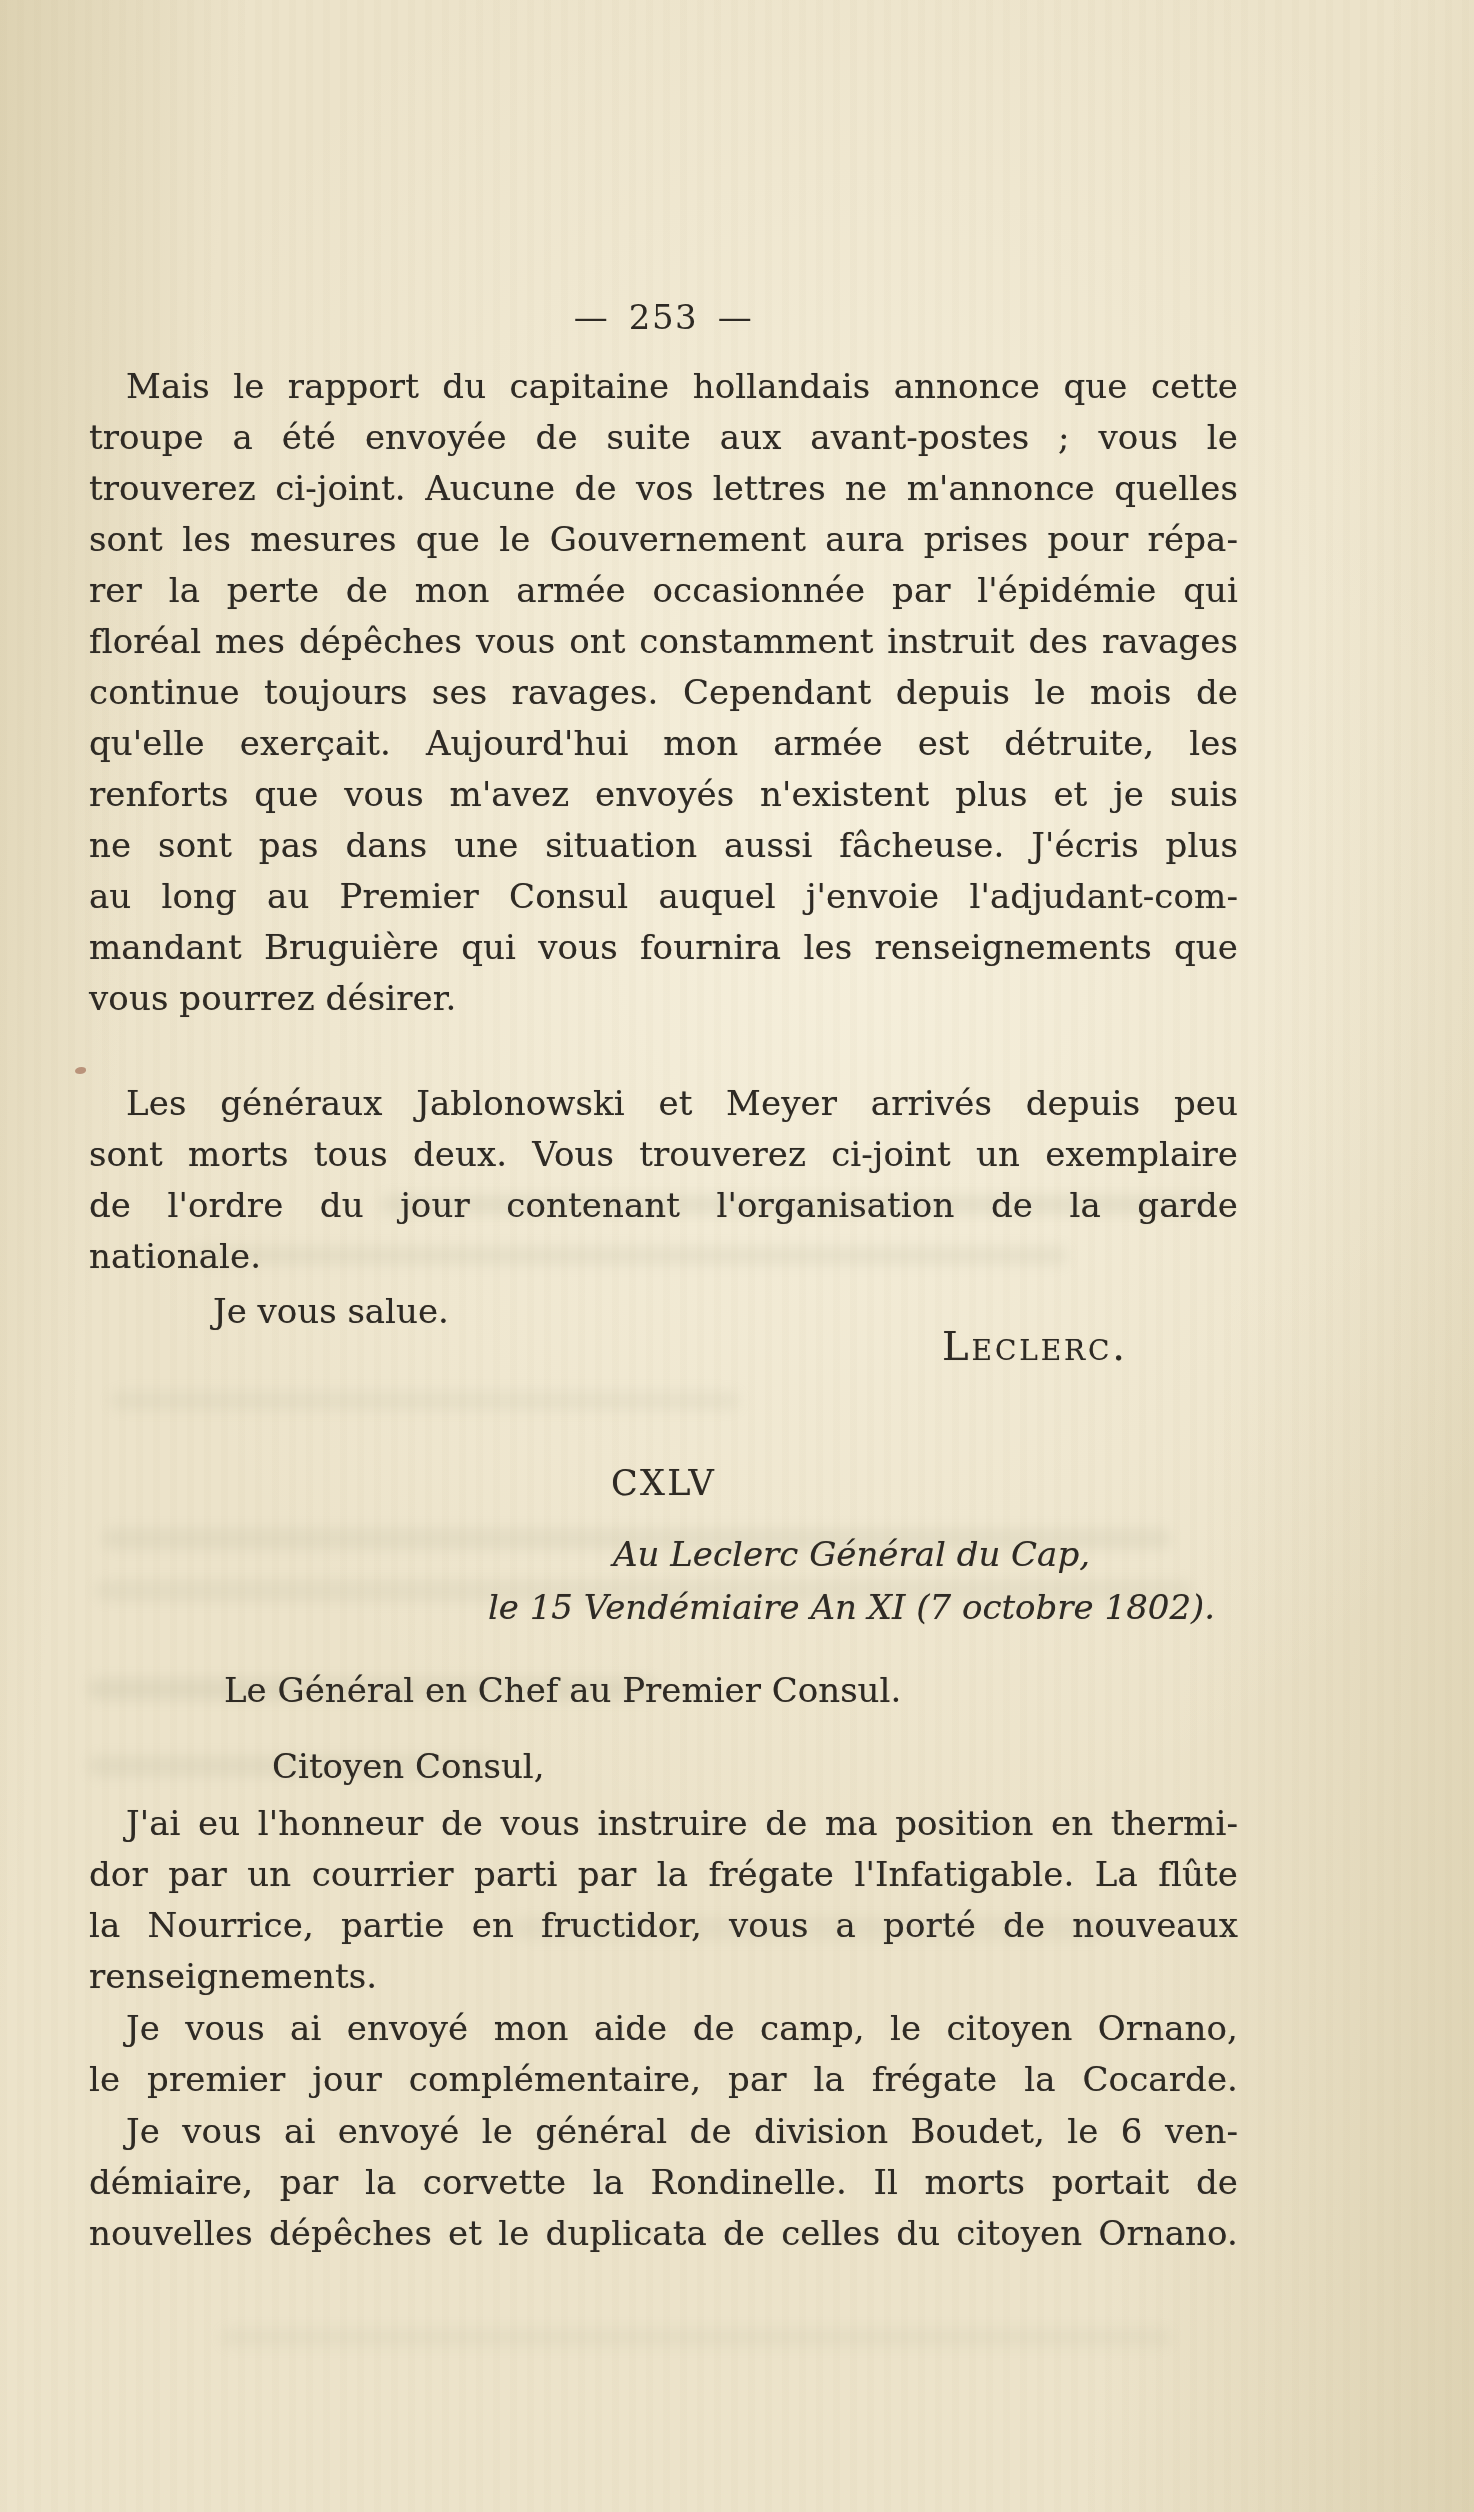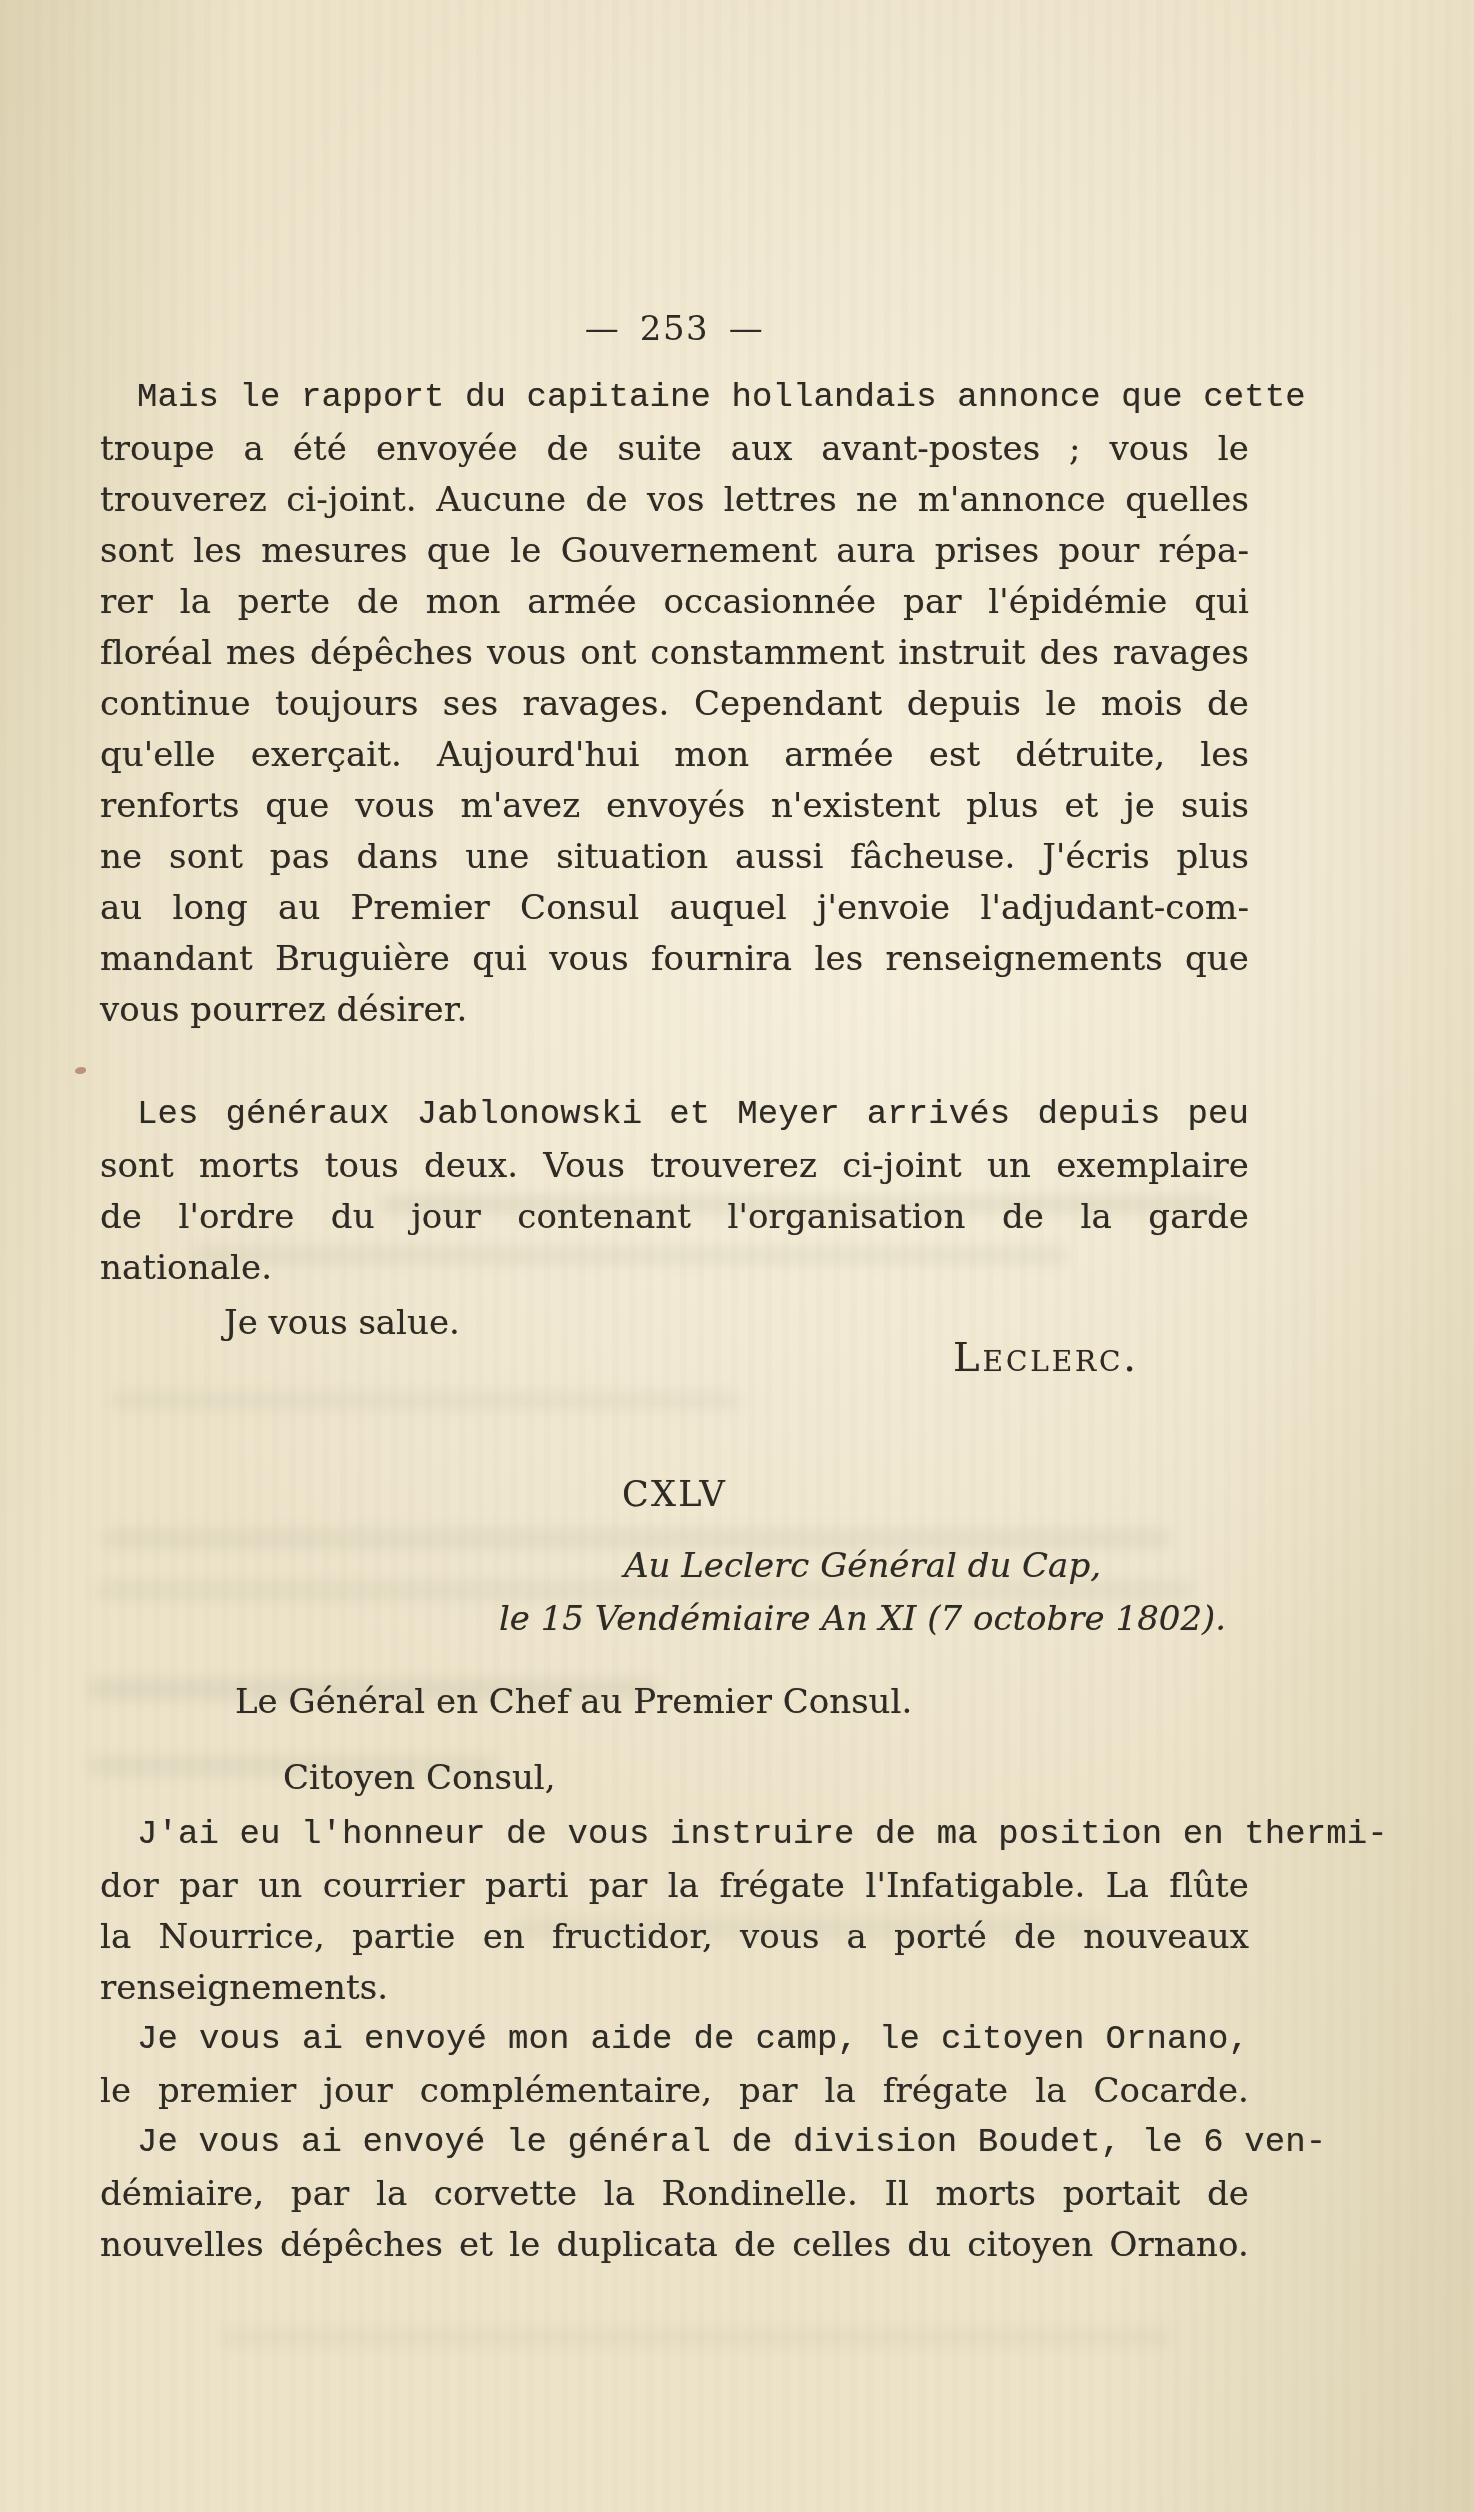--- a/index.html
+++ b/index.html
@@ -36,35 +36,35 @@
   .st6{left:88px;top:1678px;width:571px;height:22px;opacity:.18;}
   .st7{left:88px;top:1755px;width:410px;height:22px;opacity:.15;}
   .st8{left:512px;top:1918px;width:600px;height:20.5px;opacity:.13;}
   .st9{left:220px;top:2328px;width:952px;height:19px;opacity:.10;}
   .speck{
     position:absolute;left:75px;top:1067px;width:11px;height:6.6px;
     background:rgba(146,83,60,.55);border-radius:60% 40% 55% 45%;
   }
 
   .text-col{position:absolute;left:84px;top:0;width:1149px;height:100%;}
-  .block{position:absolute;width:100%;margin:16px;}
+  .block{position:absolute;width:100%;margin:5px;}
 
   .page-number{
     top:287px;text-align:center;
     font-size:34px;line-height:51px;word-spacing:7.3px;letter-spacing:1.5px;
   }
   .line{
     height:51px;line-height:51px;font-size:34px;
     text-align:justify;text-align-last:justify;
     white-space:nowrap;letter-spacing:0.1px;
     text-shadow:0 0 0.7px rgba(46,42,36,.45);
   }
   .line.last{text-align-last:left;}
   .it{}
-  .para.indent .line:first-child{text-indent:37px;font-family:Liberation Mono, monospace;}
+  .para.indent .line:first-child{text-indent:37px;}
 
   .para-a{top:356px;}
   .para-b{top:1073px;}
   .closing{top:1281px;padding-left:124px;font-size:34px;line-height:51px;text-shadow:0 0 0.7px rgba(46,42,36,.45);}
   .signature{
     top:1316px;text-align:right;padding-right:110px;
     font-size:40px;line-height:51px;font-variant:small-caps;letter-spacing:2.9px;
     text-shadow:0 0 0.7px rgba(46,42,36,.45);
   }
   .heading{

